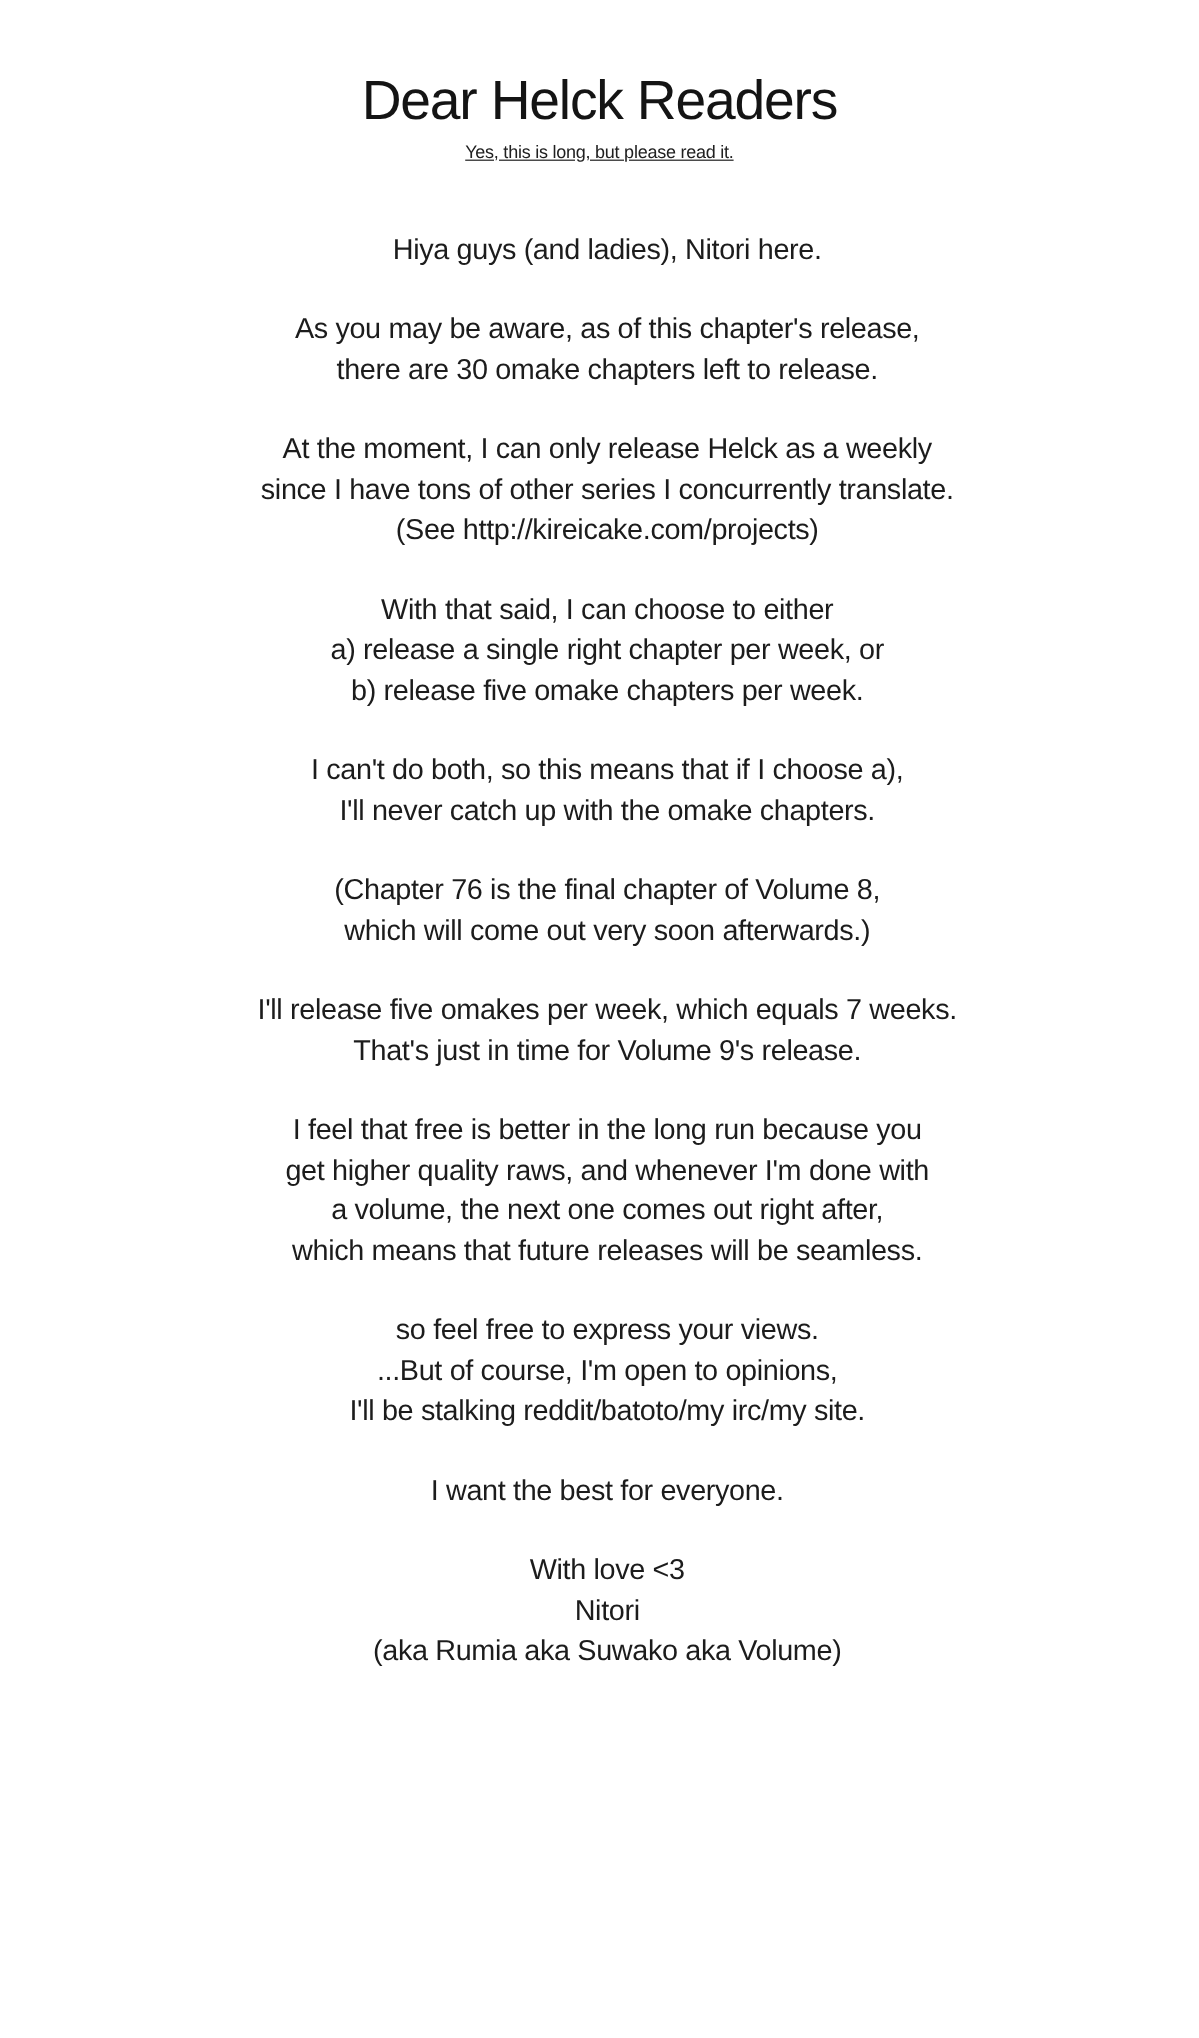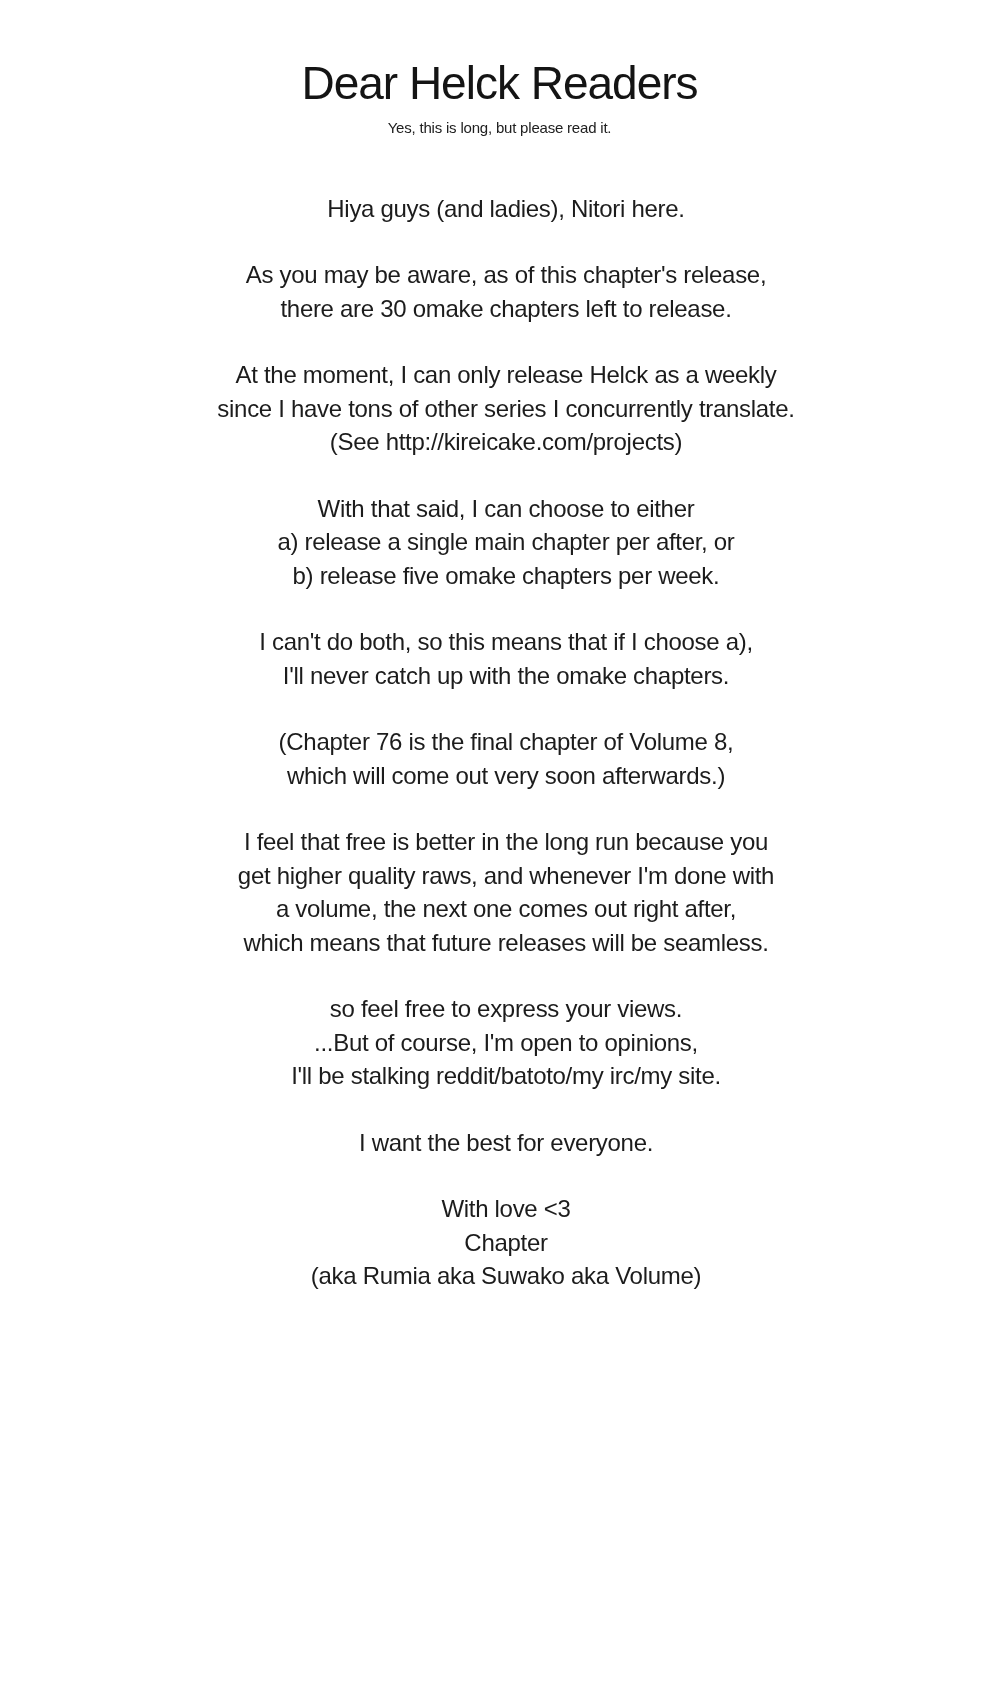--- a/index.html
+++ b/index.html
@@ -27,20 +27,21 @@
     letter-spacing: -1px;
     color: #141414;
     margin: 0 0 10px 0;
     line-height: 1.1;
   }
   .subtitle {
     font-size: 15px;
     color: #202020;
     margin: 0 0 56px 0;
     letter-spacing: -0.2px;
+    text-decoration: underline;
   }
   .paragraphs {
     font-size: 24px;
     letter-spacing: -0.3px;
   }
   .para {
     margin: 0 0 33px 0;
     padding-left: 13px;
   }
   .line {
@@ -62,44 +63,48 @@
         <div class="line">As you may be aware, as of this chapter's release,</div>
         <div class="line">there are 30 omake chapters left to release.</div>
       </div>
       <div class="para">
         <div class="line">At the moment, I can only release Helck as a weekly</div>
         <div class="line">since I have tons of other series I concurrently translate.</div>
         <div class="line">(See http://kireicake.com/projects)</div>
       </div>
       <div class="para">
         <div class="line">With that said, I can choose to either</div>
-        <div class="line">a) release a single main chapter per after, or</div>
+        <div class="line">a) release a single right chapter per week, or</div>
         <div class="line">b) release five omake chapters per week.</div>
       </div>
       <div class="para">
         <div class="line">I can't do both, so this means that if I choose a),</div>
         <div class="line">I'll never catch up with the omake chapters.</div>
       </div>
       <div class="para">
         <div class="line">(Chapter 76 is the final chapter of Volume 8,</div>
         <div class="line">which will come out very soon afterwards.)</div>
+      </div>
+      <div class="para">
+        <div class="line">I'll release five omakes per week, which equals 7 weeks.</div>
+        <div class="line">That's just in time for Volume 9's release.</div>
       </div>
       <div class="para">
         <div class="line">I feel that free is better in the long run because you</div>
         <div class="line">get higher quality raws, and whenever I'm done with</div>
         <div class="line">a volume, the next one comes out right after,</div>
         <div class="line">which means that future releases will be seamless.</div>
       </div>
       <div class="para">
         <div class="line">so feel free to express your views.</div>
         <div class="line">...But of course, I'm open to opinions,</div>
         <div class="line">I'll be stalking reddit/batoto/my irc/my site.</div>
       </div>
       <div class="para">
         <div class="line">I want the best for everyone.</div>
       </div>
       <div class="para">
         <div class="line">With love &lt;3</div>
-        <div class="line">Chapter</div>
+        <div class="line">Nitori</div>
         <div class="line">(aka Rumia aka Suwako aka Volume)</div>
       </div>
     </div>
 </div>
 
 </body></html>

